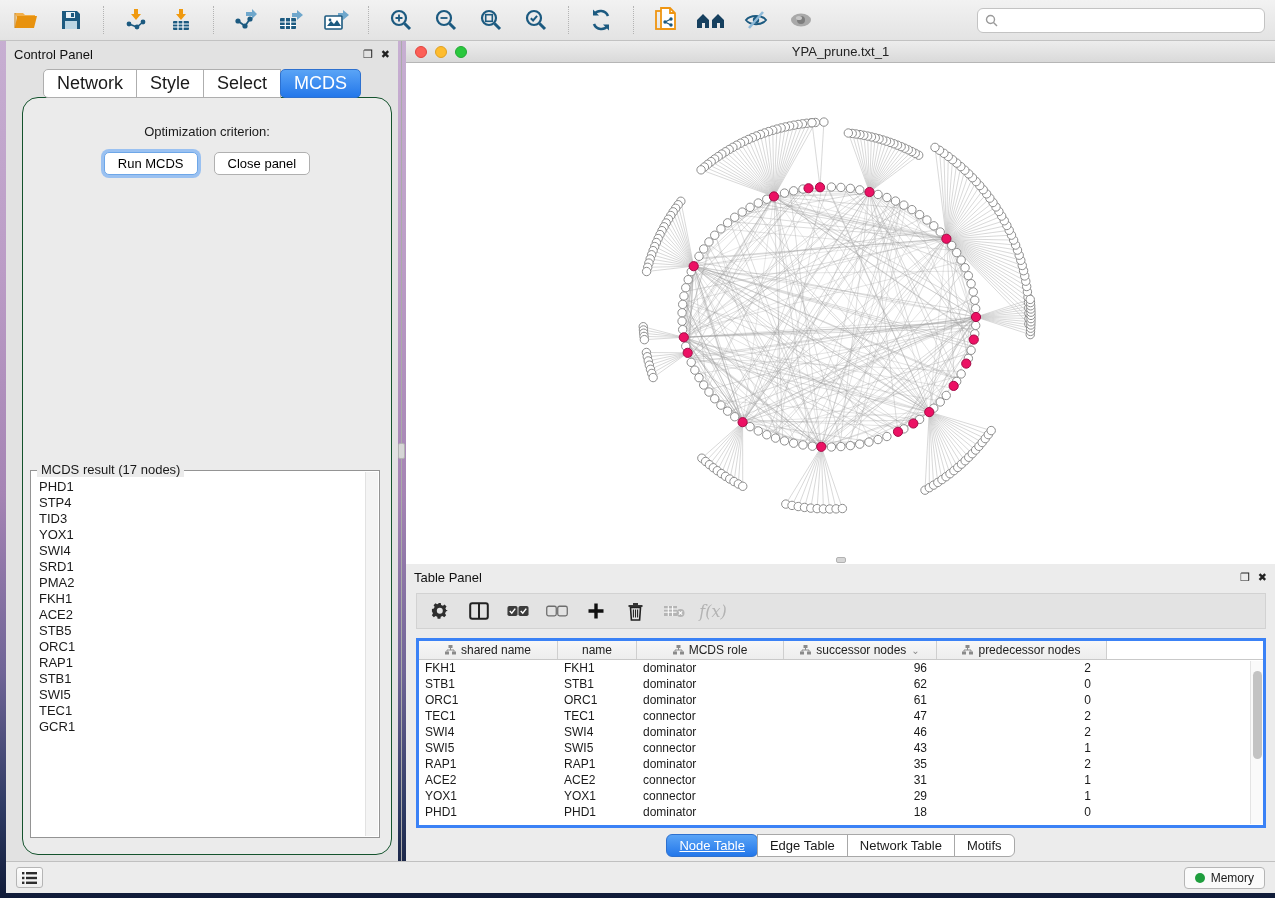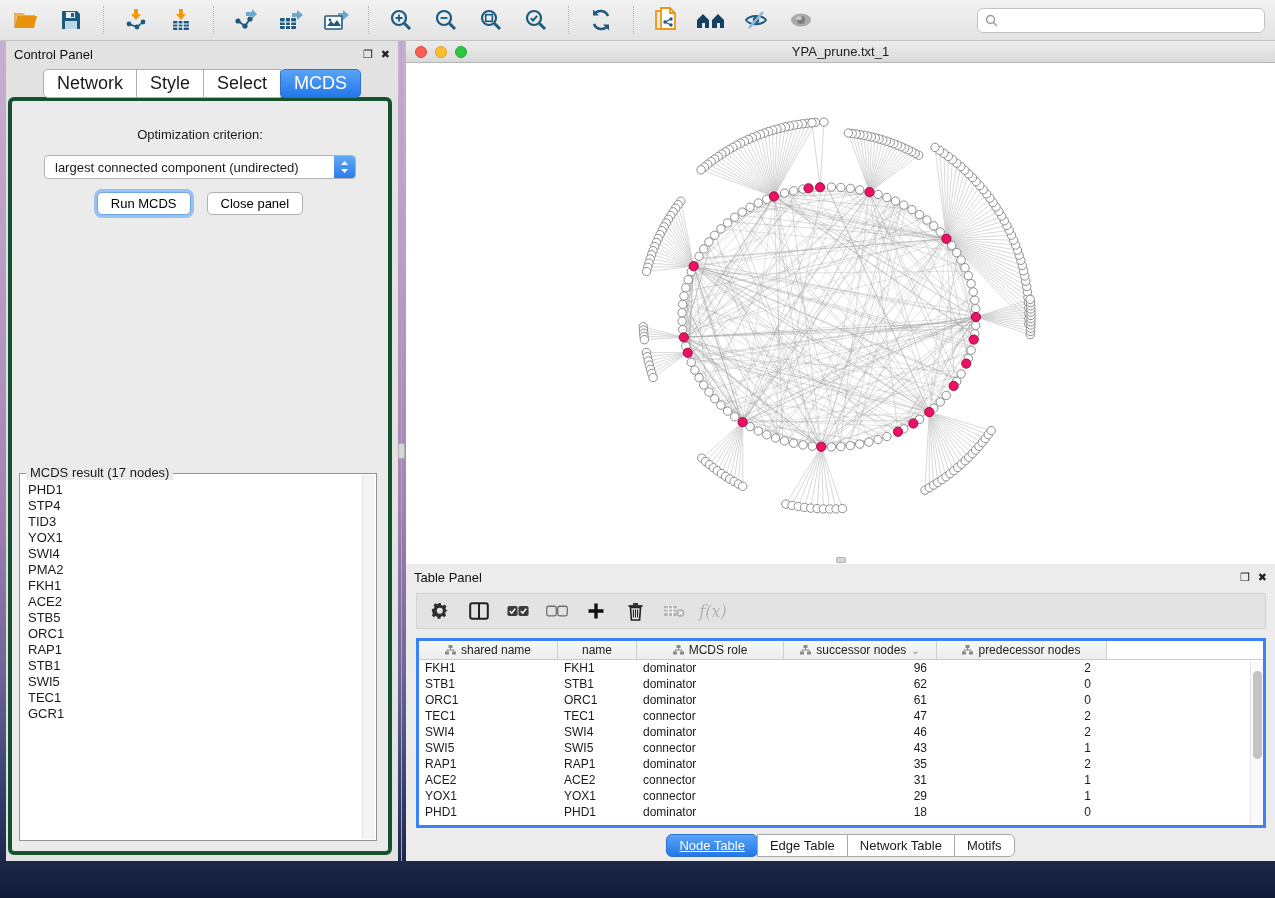--- a/index.html
+++ b/index.html
@@ -29,22 +29,22 @@
   .cpanel { width:392px; background:#e2e2e2; display:flex; flex-direction:column; position:relative; }
   .panel-head { height:26px; display:flex; align-items:center; padding:0 8px; }
   .panel-title { font-size:13px; color:#111; }
   .panel-btns { margin-left:auto; display:flex; gap:8px; align-items:center; }
   .wbtn { font-size:11px; color:#222; line-height:1; cursor:default; }
   .tabsrow { display:flex; justify-content:center; margin-top:2px; position:relative; z-index:2; }
   .tab { background:#fff; border:1px solid #aeaeae; padding:3px 13px; font-size:18px; margin-left:-1px; cursor:default; }
   .tab:first-child { border-radius:5px 0 0 5px; margin-left:0; }
   .tab:last-child { border-radius:0 5px 5px 0; }
   .tab.active { background:linear-gradient(#5aa4f6,#2377ea); color:#fff; border-color:#2e71cf; border-radius:5px; }
-  .cpanel-inner { flex:1; margin:-1px 6px 6px 2px; background:#ebebeb; border:4px solid #14532d;
-    border-radius:6px; position:relative; padding-top:20px; }
+  .cpanel-inner { flex:1; margin:-1px 6px 6px 16px; background:#ebebeb; border:1px solid #14532d;
+    border-radius:16px; position:relative; padding-top:20px; }
   .opt-label { text-align:center; font-size:13px; margin-top:6px; }
   .dropdown { width:312px; height:24px; margin:13px auto 0; background:#fff; border:1px solid #b3b3b3;
     border-radius:4px; display:flex; align-items:center; position:relative; }
   .dropdown .ddtext { padding-left:10px; font-size:13px; flex:1; white-space:nowrap; }
   .ddcap { width:21px; height:22px; border-radius:0 3px 3px 0; background:linear-gradient(#62a9f7,#2b7ceb);
     display:flex; align-items:center; justify-content:center; }
   .btnrow { display:flex; justify-content:center; gap:16px; margin-top:13px; }
   .pbtn { background:#fff; border:1px solid #b0b0b0; border-radius:5px; padding:3px 13px; font-size:13px; cursor:default; }
   .pbtn.focusring { box-shadow:0 0 0 3px rgba(110,170,245,.65); border-color:#6ea7e8; }
   .result-frame { position:absolute; left:7px; right:11px; top:372px; height:368px;
@@ -262,41 +262,33 @@
         </span>
       </div>
       <div class="tabsrow" id="cp-tabs">
           <div class="tab">Network</div>
           <div class="tab">Style</div>
           <div class="tab">Select</div>
           <div class="tab active">MCDS</div>
         </div>
       <div class="cpanel-inner">
         <div class="opt-label">Optimization criterion:</div>
-        <div class="dropdown">
-          <span class="ddtext">largest connected component (undirected)</span>
-          <span class="ddcap">
-            <svg width="9" height="14" viewBox="0 0 9 14">
-                <path d="M1 5 4.5 1 8 5z" fill="#fff"></path>
-                <path d="M1 9 4.5 13 8 9z" fill="#fff"></path>
-              </svg>
-          </span>
-        </div>
         <div class="btnrow">
           <button class="pbtn focusring">Run MCDS</button>
           <button class="pbtn">Close panel</button>
         </div>
         <div class="result-frame">
           <span class="result-legend">MCDS result (17 nodes)</span>
           <div class="result-list" id="mcds-list">
               <div>PHD1</div>
               <div>STP4</div>
               <div>TID3</div>
               <div>YOX1</div>
               <div>SWI4</div>
+              <div>SRD1</div>
               <div>PMA2</div>
               <div>FKH1</div>
               <div>ACE2</div>
               <div>STB5</div>
               <div>ORC1</div>
               <div>RAP1</div>
               <div>STB1</div>
               <div>SWI5</div>
               <div>TEC1</div>
               <div>GCR1</div>
@@ -1246,13 +1238,31 @@
         <div class="tp-tabs" id="tp-tabs">
             <div class="tp-tab active">Node Table</div>
             <div class="tp-tab">Edge Table</div>
             <div class="tp-tab">Network Table</div>
             <div class="tp-tab">Motifs</div>
           </div>
       </div>
     </div>
   </div>
 
+  <div class="statusbar">
+    <span class="listbtn">
+      <svg width="15" height="12" viewBox="0 0 15 12">
+          <g fill="#2e2e2e">
+            <rect x="0" y="0" width="2.4" height="2.4"></rect>
+            <rect x="4" y="0" width="11" height="2.4"></rect>
+            <rect x="0" y="4.8" width="2.4" height="2.4"></rect>
+            <rect x="4" y="4.8" width="11" height="2.4"></rect>
+            <rect x="0" y="9.6" width="2.4" height="2.4"></rect>
+            <rect x="4" y="9.6" width="11" height="2.4"></rect>
+          </g>
+        </svg>
+    </span>
+    <span class="membtn">
+      <span class="memdot"></span>
+      <span>Memory</span>
+    </span>
+  </div>
 </div>
 
 </body></html>

